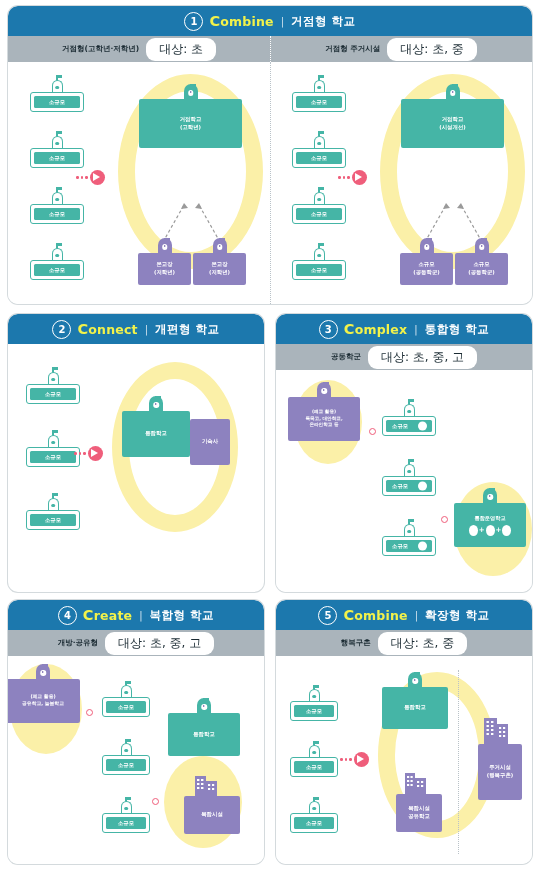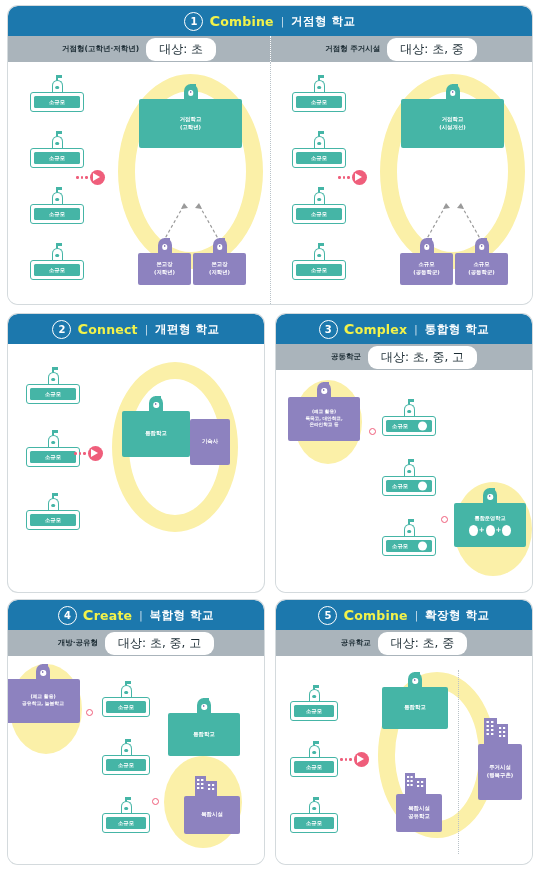--- a/index.html
+++ b/index.html
@@ -674,21 +674,21 @@
 
   <div class="card" style="left:276px; top:600px; width:256px; height:264px;">
     <div class="card-header">
       <div class="badge-num">5</div>
       <div class="hdr-en"><span class="cap">C</span><span>ombine</span></div>
       <div class="hdr-sep">|</div>
       <div class="hdr-ko">확장형 학교</div>
     </div>
     <div class="subbar">
       <div class="subcell">
-        <span class="sub-label">공유학교</span>
+        <span class="sub-label">행복구촌</span>
         <span class="pill">대상: 초, 중</span>
       </div>
     </div>
     <div class="body" style="height:208px;">
       <div class="blob-ring" style="left:102px; top:16px; width:118px; height:166px;"></div>
       <div style="position:absolute;left:182px;top:14px;bottom:10px;border-left:1.6px dotted #b9c2c8;z-index:4;"></div>
 
       <div class="small-school" style="left:14px; top:28px; width:48px;">
         <div style="position:relative;height:17px;">
             <div class="ss-flagpole" style="top:1px;"></div>

